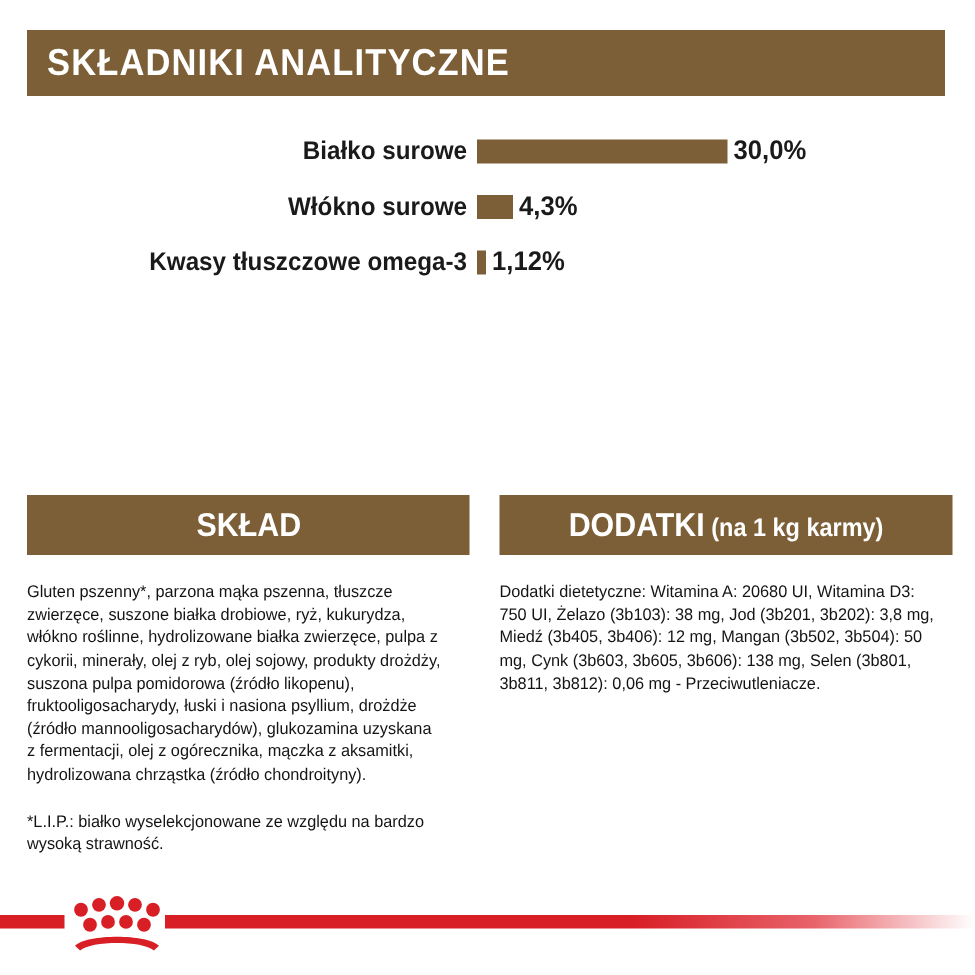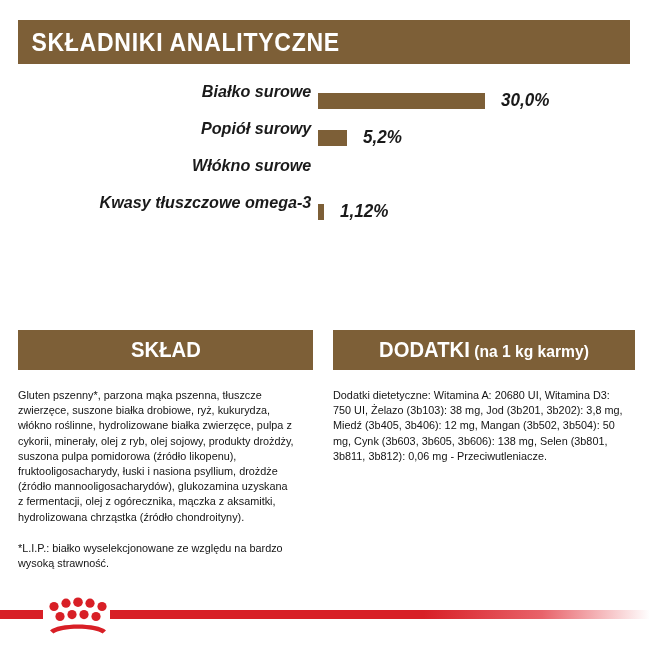--- a/index.html
+++ b/index.html
@@ -37,40 +37,39 @@
 
   
   .chart {
     position: absolute;
     left: 0;
     top: 82px;
     width: 650px;
   }
   .chart-row {
     display: flex;
+    align-items: center;
     height: 37px;
-    font-style: italic;
   }
   .chart-label {
     width: 318px;
     text-align: right;
     padding-right: 7px;
     box-sizing: border-box;
     font-size: 17px;
     font-weight: bold;
     color: #1a1a1a;
     transform: scaleX(0.95);
     transform-origin: right center;
     white-space: nowrap;
   }
   .chart-barwrap {
     display: flex;
     align-items: center;
     flex: 1;
-    gap: 12px;
   }
   .chart-bar {
     height: 16px;
     background: #7d5f37;
   }
   .chart-value {
     font-size: 18px;
     font-weight: bold;
     color: #1a1a1a;
     margin-left: 4px;
@@ -179,30 +178,27 @@
 
   <div class="chart-row">
     <div class="chart-label">Białko surowe</div>
     <div class="chart-barwrap">
       <div class="chart-bar" style="width:167px;"></div>
       <div class="chart-value">30,0%</div>
     </div>
   </div>
 
 
-  <div class="chart-row">
-    <div class="chart-label">Popiół surowy</div>
-    <div class="chart-barwrap">
-      <div class="chart-bar" style="width:29px;"></div>
-      <div class="chart-value">5,2%</div>
-    </div>
-  </div>
 
   <div class="chart-row">
     <div class="chart-label">Włókno surowe</div>
+    <div class="chart-barwrap">
+      <div class="chart-bar" style="width:24px;"></div>
+      <div class="chart-value">4,3%</div>
+    </div>
   </div>
 
   <div class="chart-row">
     <div class="chart-label">Kwasy tłuszczowe omega-3</div>
     <div class="chart-barwrap">
       <div class="chart-bar" style="width:6px;"></div>
       <div class="chart-value">1,12%</div>
     </div>
   </div>
 

